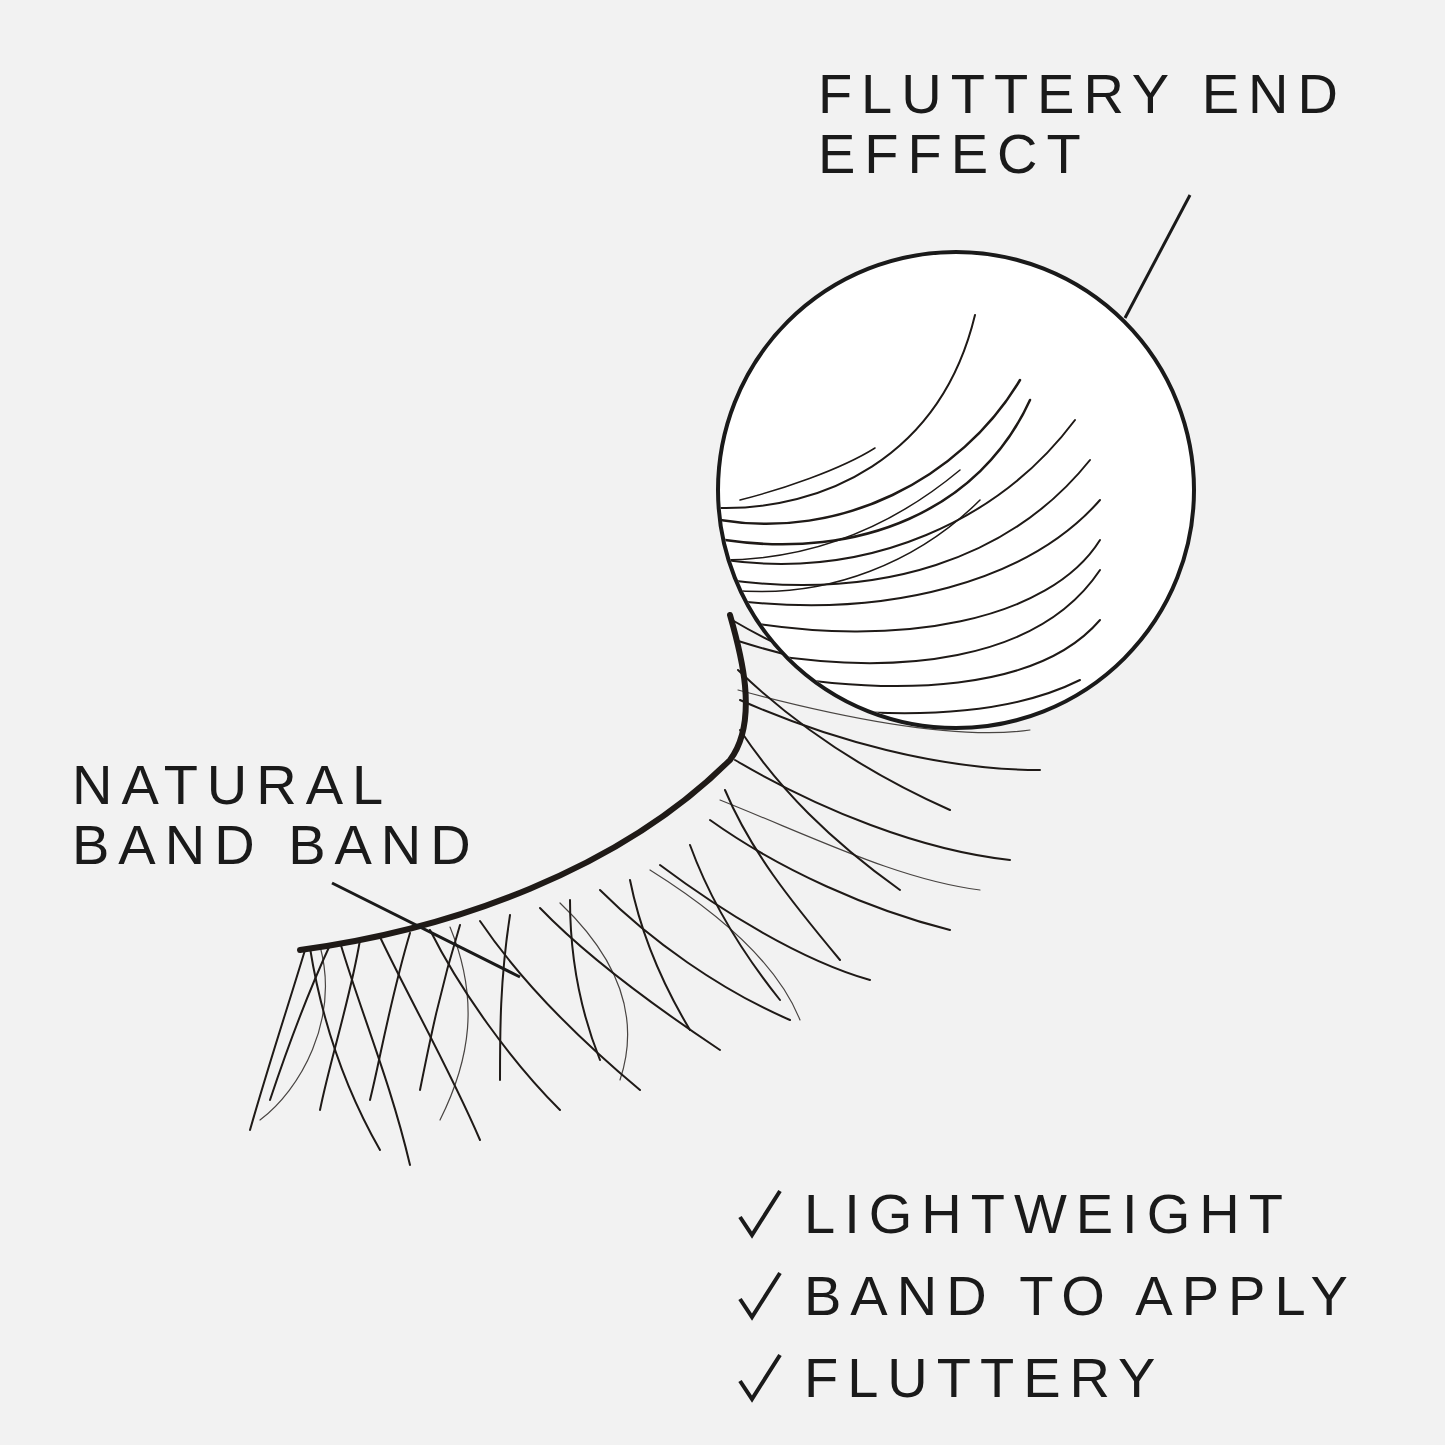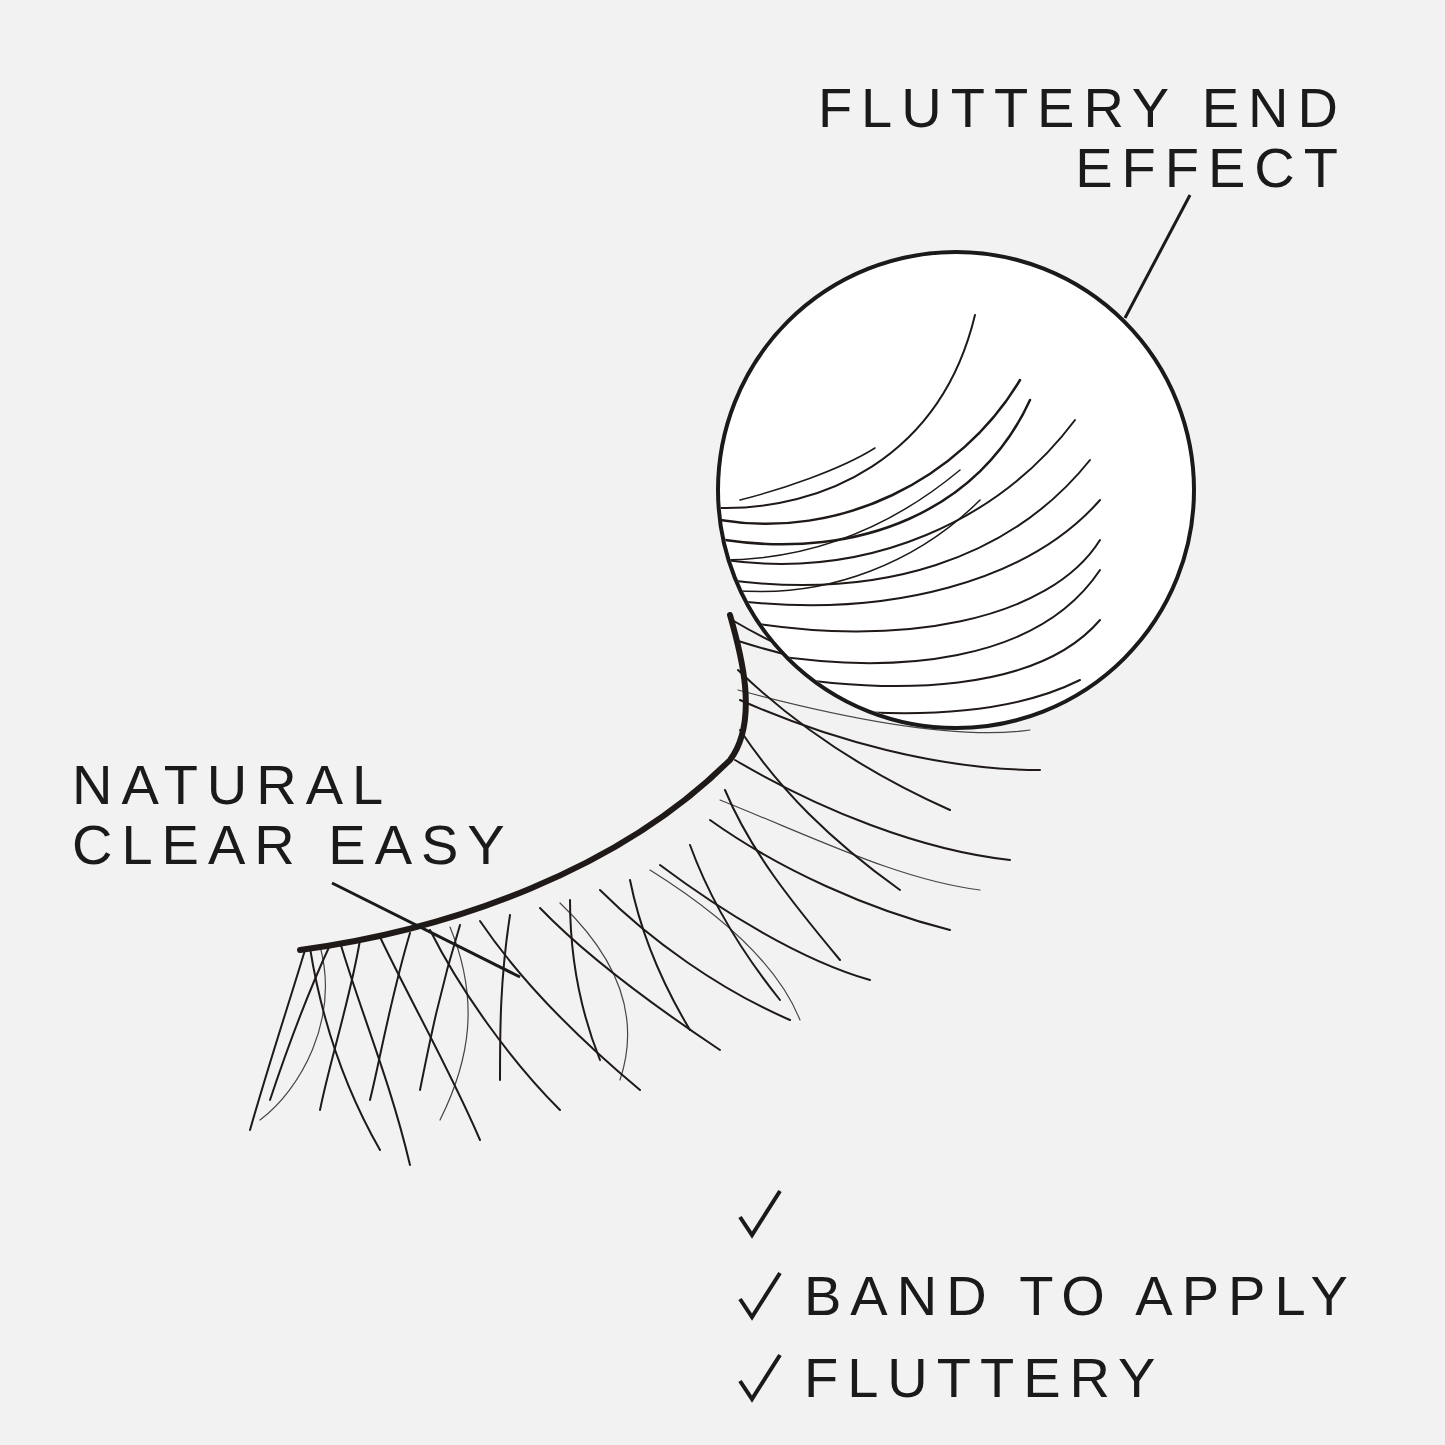--- a/index.html
+++ b/index.html
@@ -12,21 +12,21 @@
   }
   .label {
     position: absolute;
     font-size: 56px;
     letter-spacing: 9px;
     line-height: 1;
     font-weight: 400;
     white-space: nowrap;
   }
   .label div { height: 60px; }
-  #title-fluttery { right: 98px; top: 80px; text-align: right; }
+  #title-fluttery { right: 98px; top: 66px; text-align: left; }
   #title-natural { left: 72px; top: 757px; text-align: left; }
   svg.art { position: absolute; left: 0; top: 0; }
   .features {
     position: absolute; left: 736px; top: 1172px;
   }
   .feature {
     display: flex; align-items: center;
     height: 82px;
     font-size: 56px; letter-spacing: 9px;
   }
@@ -106,28 +106,29 @@
   <line x1="332" y1="883" x2="520" y2="977" stroke="#1a1a1a" stroke-width="3"></line>
 </svg>
 
 <div class="label" id="title-fluttery">
   <div>FLUTTERY END</div>
   <div>EFFECT</div>
 </div>
 
 <div class="label" id="title-natural">
   <div>NATURAL</div>
-  <div>CLEAR EASY</div>
+  <div>BAND BAND</div>
 </div>
 
 <div class="features">
   <div class="feature">
     <svg class="check" viewBox="0 0 48 52">
         <path d="M4 30 L16 48 L44 4" fill="none" stroke="#1a1a1a" stroke-width="4"></path>
       </svg>
+    <span>LIGHTWEIGHT</span>
   </div>
   <div class="feature">
     <svg class="check" viewBox="0 0 48 52">
         <path d="M4 30 L16 48 L44 4" fill="none" stroke="#1a1a1a" stroke-width="4"></path>
       </svg>
     <span>BAND TO APPLY</span>
   </div>
   <div class="feature">
     <svg class="check" viewBox="0 0 48 52">
         <path d="M4 30 L16 48 L44 4" fill="none" stroke="#1a1a1a" stroke-width="4"></path>

